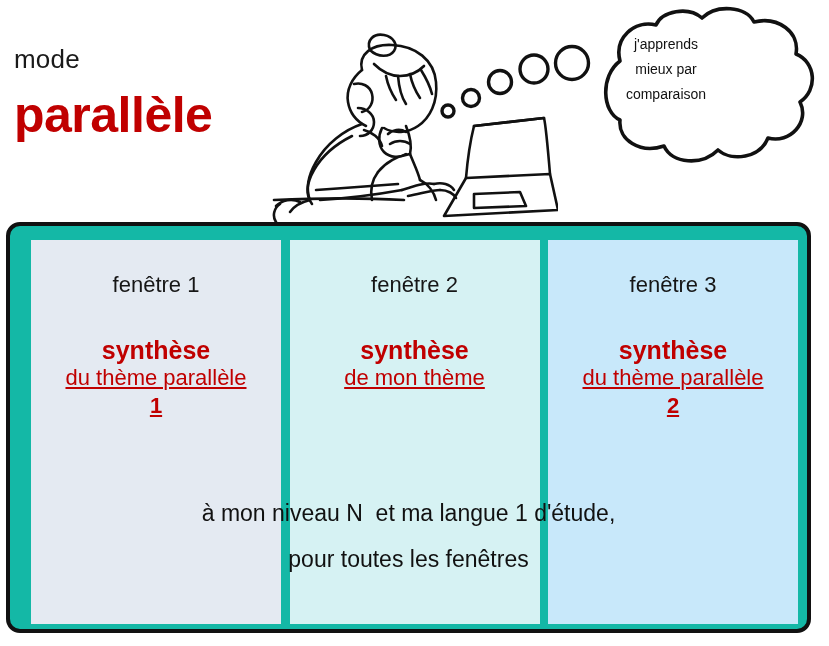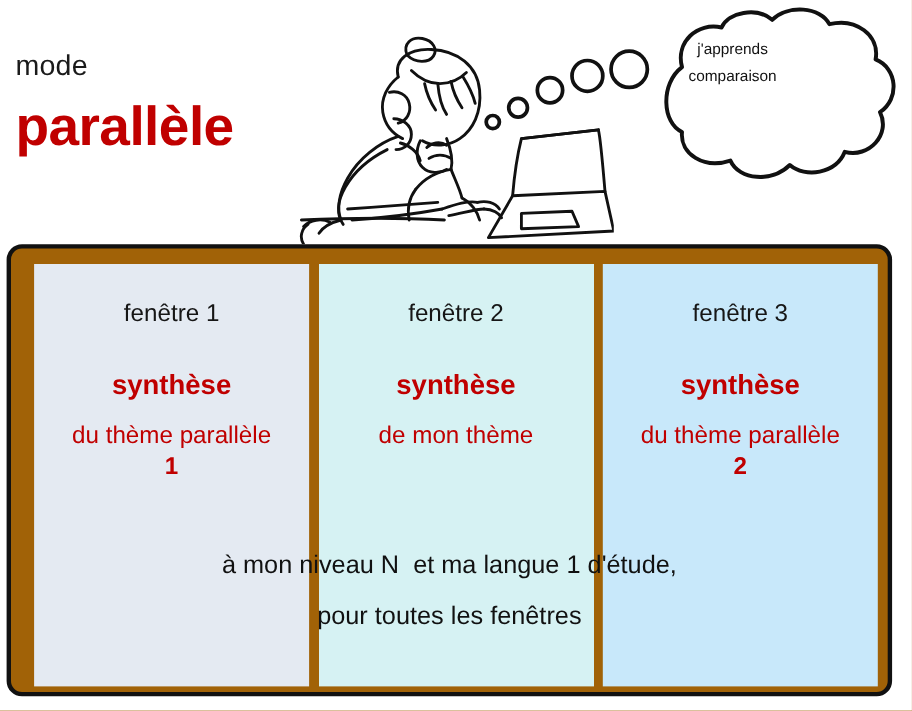--- a/index.html
+++ b/index.html
@@ -34,21 +34,21 @@
   }
   .bubble-text div{white-space:nowrap;}
 
   
   .board{
     position:absolute;left:6px;top:222px;
     width:805px;height:411px;
     border:4px solid #111111;
     border-radius:14px;
     box-sizing:border-box;
-    background:#a16207;
+    background:#14b8a6;
   }
 
   .panels{
     position:absolute;left:21px;top:14px;
     width:767px;height:384px;
     display:flex;justify-content:space-between;
   }
   .panel{
     width:250px;height:384px;
     box-sizing:border-box;
@@ -57,22 +57,21 @@
     position:relative;
   }
   .panel-title{
     font-size:22px;color:#161616;line-height:26px;
   }
   .panel-synth{
     margin-top:38px;
     font-size:25px;font-weight:bold;color:#c00000;line-height:28px;
   }
   .panel-sub{
-    margin-top:18px;
-    font-size:22px;color:#c00000;line-height:28px;
+    font-size:22px;color:#c00000;line-height:28px;text-decoration:underline;
   }
   .panel-sub .line2{display:block;}
   .panel-sub .num{font-weight:bold;display:block;}
 
   
   .caption{
     position:absolute;left:6px;top:490px;
     width:805px;text-align:center;
     font-size:23px;color:#111;line-height:46px;
     pointer-events:none;
@@ -160,20 +159,21 @@
                C378 56 380 84 362 96
                C372 116 352 138 330 132
                C322 152 294 156 280 144
                C264 160 234 158 226 140
                C202 148 180 134 182 114
                C164 106 162 70 182 55 Z" fill="#ffffff" stroke="#111111" stroke-width="3.6" stroke-linejoin="round"></path>
     </svg>
 
     <div class="bubble-text">
       <div>j'apprends</div>
+      <div>mieux par</div>
       <div>comparaison</div>
     </div>
   </div>
 
   <div class="board">
 
     <div class="panels">
 
       <div class="panel" style="background:#e4eaf2">
         <div class="panel-title">fenêtre 1</div>

